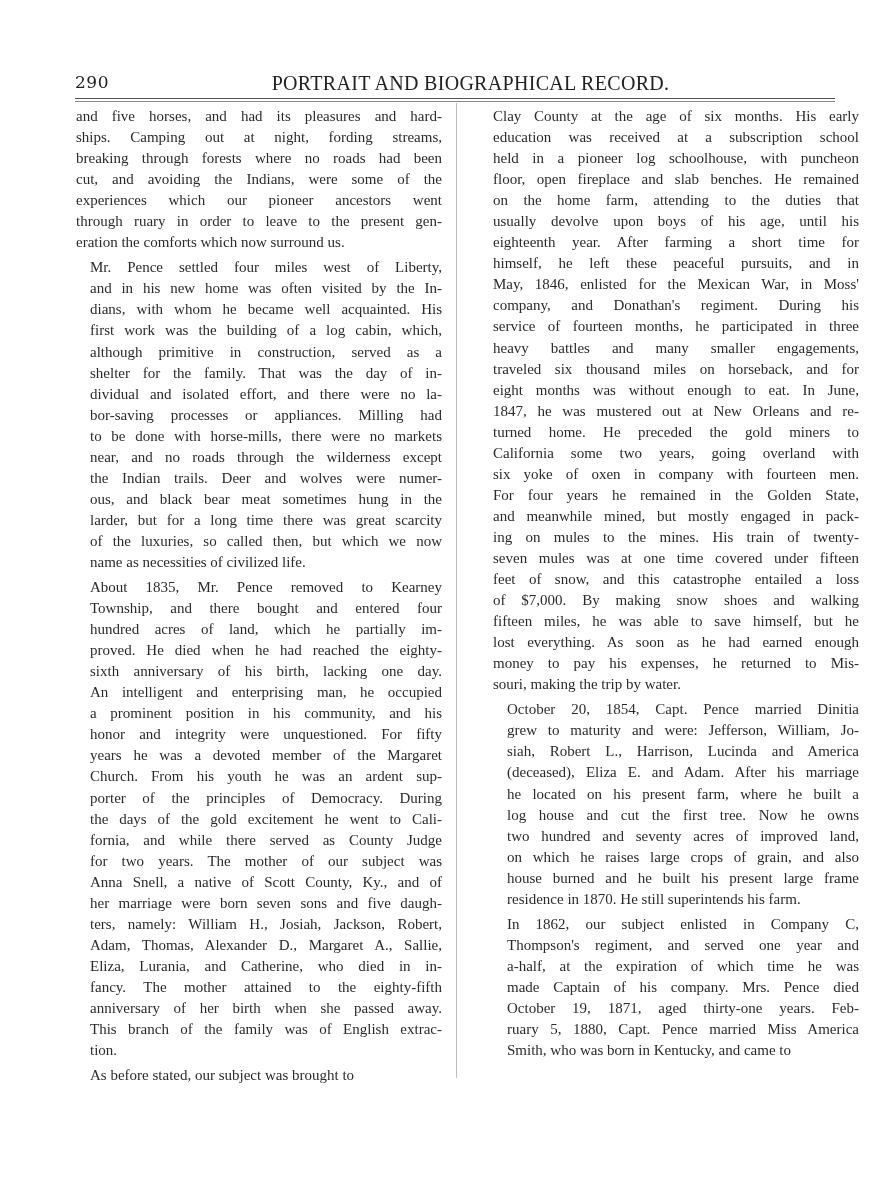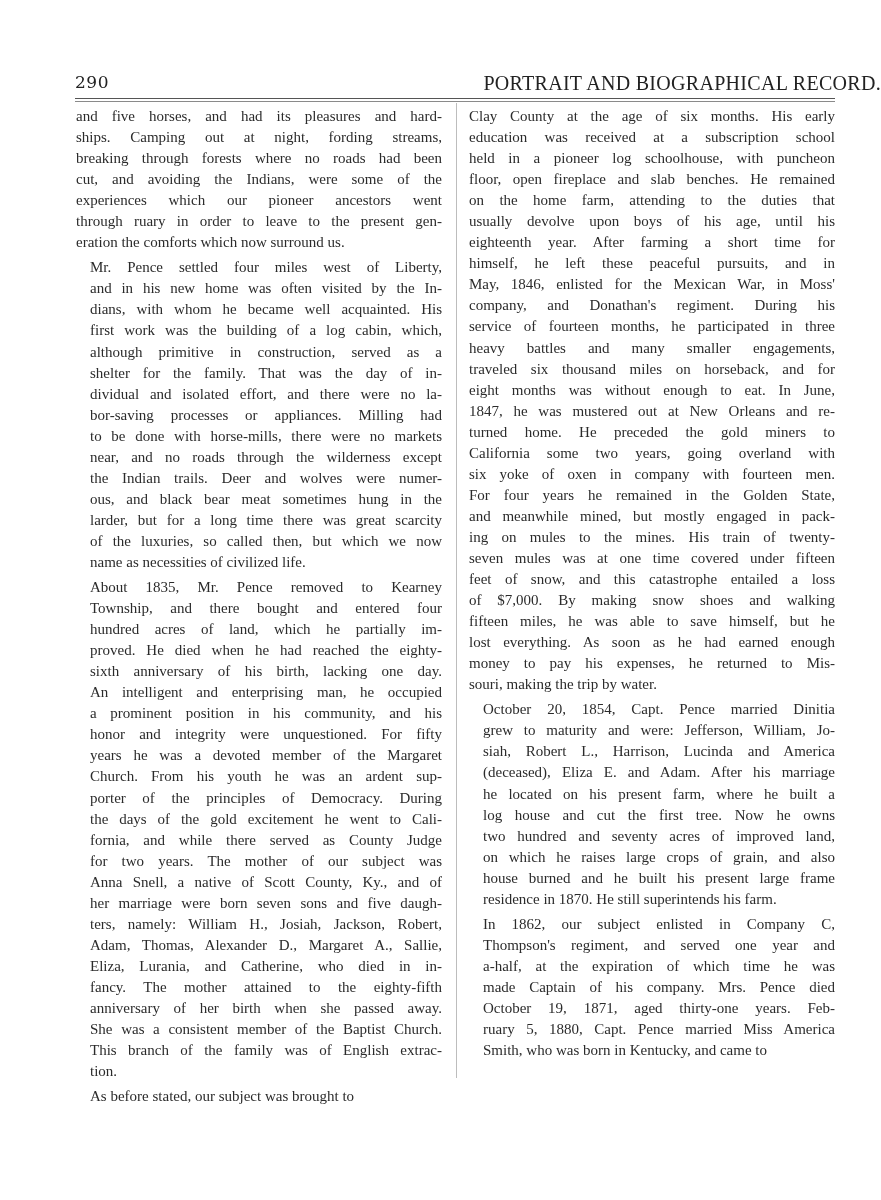--- a/index.html
+++ b/index.html
@@ -11,21 +11,21 @@
     font-family: "DejaVu Serif", "Liberation Serif", serif;
     color: #2a2a2a;
   }
   .page-number {
     position: absolute; left: 75px; top: 72px;
     font-size: 17px; letter-spacing: 0.5px;
     color: #222;
   }
   .running-title {
     position: absolute; left: 0; right: 0; top: 72px;
-    text-align: right;
+    text-align: center;
     font-family: "Liberation Serif", serif;
     font-size: 20px; letter-spacing: 0.3px;
     color: #222;
     padding-left: 60px;
   }
   .rule {
     position: absolute; left: 75px; width: 760px; height: 0;
     border-top: 1px solid #555;
   }
   .rule.r1 { top: 98px; }
@@ -36,21 +36,21 @@
   }
   .column {
     position: absolute; top: 106px; width: 366px;
     font-family: "Liberation Serif", serif;
     font-size: 15px; line-height: 21.05px;
     text-align: justify;
     hyphens: manual;
     color: #2b2b2b;
   }
   .column.left { left: 76px; }
-  .column.right { left: 469px; }
+  .column.right { left: 493px; }
   .column p { margin: 0 0 4px 0; text-indent: 0; }
   .column p.indent { text-indent: 14px; }
   .line { display: block; text-align: justify; text-align-last: justify; white-space: nowrap; }
   .line.last { text-align-last: left; }
 </style>
 </head>
 <body>
 
 <div>
   <div class="page-number">290</div>
@@ -101,21 +101,20 @@
       <span class="line">the days of the gold excitement he went to Cali-</span>
       <span class="line">fornia, and while there served as County Judge</span>
       <span class="line">for two years. The mother of our subject was</span>
       <span class="line">Anna Snell, a native of Scott County, Ky., and of</span>
       <span class="line">her marriage were born seven sons and five daugh-</span>
       <span class="line">ters, namely: William H., Josiah, Jackson, Robert,</span>
       <span class="line">Adam, Thomas, Alexander D., Margaret A., Sallie,</span>
       <span class="line">Eliza, Lurania, and Catherine, who died in in-</span>
       <span class="line">fancy. The mother attained to the eighty-fifth</span>
       <span class="line">anniversary of her birth when she passed away.</span>
-      <span class="line">She was a consistent member of the Baptist Church.</span>
       <span class="line">This branch of the family was of English extrac-</span>
       <span class="line last">tion.</span>
     </p>
     <p class="indent">
       <span class="line last" style="text-indent: 14px;">As before stated, our subject was brought to</span>
     </p>
   </div>
 <div class="column-divider"></div>
 <div class="column right">
     <p>

